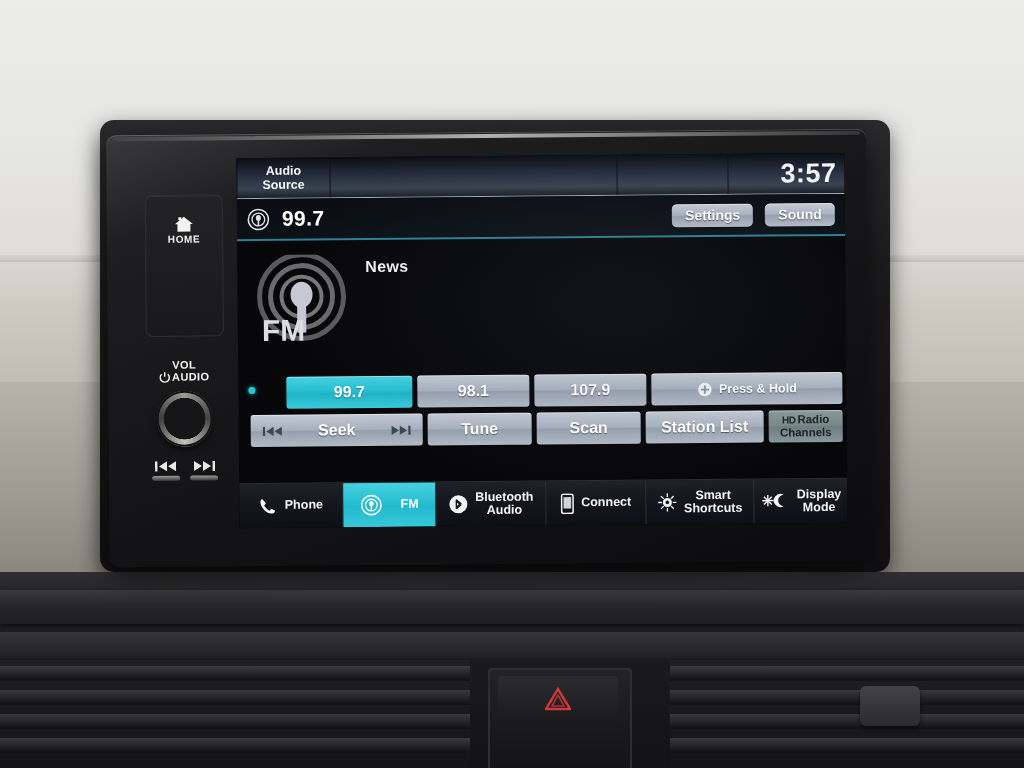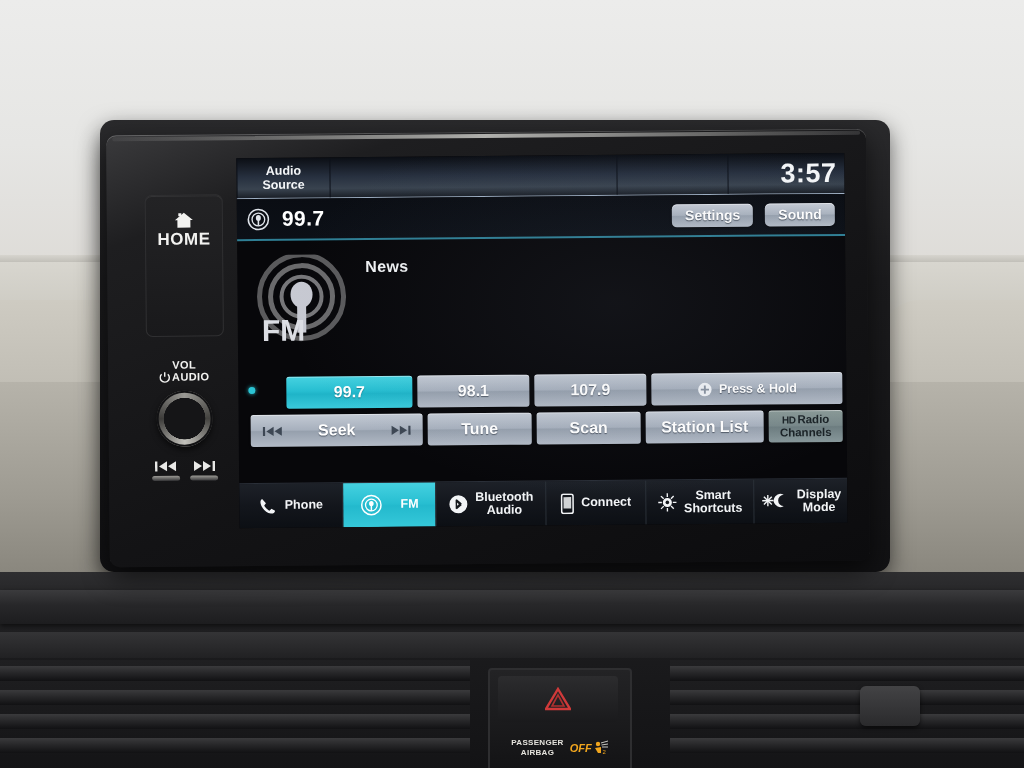--- a/index.html
+++ b/index.html
@@ -112,21 +112,21 @@
     width:76px;height:140px;
     background:linear-gradient(180deg,#232325,#19191b);
     border:1px solid #303032;border-radius:7px;
     box-shadow:inset 0 1px 0 rgba(255,255,255,.08);
   }
   .hw-btn{
     height:69px;display:flex;flex-direction:column;align-items:center;justify-content:center;
     color:#f2f2f0;
   }
   .hw-btn + .hw-btn{border-top:1px solid #2d2d2f;}
-  .hw-btn-label{font-size:17px;font-weight:bold;letter-spacing:.6px;margin-top:1px;}
+  .hw-btn-label{font-size:10px;font-weight:bold;letter-spacing:.6px;margin-top:1px;}
   .vol-label{
     margin-top:22px;text-align:center;color:#f2f2f0;font-size:11px;font-weight:bold;
     letter-spacing:.4px;line-height:12px;
     display:flex;flex-direction:column;align-items:center;
   }
   .vol-line2{display:flex;align-items:center;gap:2px;}
   .knob{
     margin:8px auto 0;width:56px;height:56px;border-radius:50%;
     background:
       radial-gradient(circle at 50% 50%, #151517 0 52%, rgba(0,0,0,0) 53%),
@@ -316,37 +316,20 @@
   </div>
 
   <div class="hazard-panel">
     <div class="hazard-btn">
       <span class="icn">
         <svg width="26" height="24" viewBox="0 0 26 24">
           <polygon points="13,2 25,22 1,22" fill="none" stroke="#d03a3a" stroke-width="2.4"></polygon>
           <polygon points="13,8 19,19 7,19" fill="none" stroke="#b03030" stroke-width="1.6"></polygon>
         </svg>
       </span>
-    </div>
-    <div class="airbag-row">
-      <div class="airbag-text">
-        <div>PASSENGER</div>
-        <div>AIRBAG</div>
-      </div>
-      <div style="display:flex;align-items:center;gap:1px;">
-        <span class="airbag-off">OFF</span>
-        <span class="airbag-icon icn">
-          <svg width="16" height="16" viewBox="0 0 16 16">
-            <circle cx="5" cy="4" r="2.2" fill="#f0a51e"></circle>
-            <path d="M2 8 L8 7 L8 13 L5 13 Z" fill="#f0a51e"></path>
-            <path d="M8 3 L15 1 M8.5 5 L15 4 M9 7 L15 7" stroke="#d8d8d2" stroke-width="0.9" fill="none"></path>
-            <text x="9.5" y="14" font-size="6" fill="#f0a51e" font-family="Liberation Sans">2</text>
-          </svg>
-        </span>
-      </div>
     </div>
   </div>
 </div>
 
 <div id="headunit">
   <div class="bezel-highlight"></div>
 
   <div class="hw-col">
     <div class="hw-btnbox">
       <div class="hw-btn">

